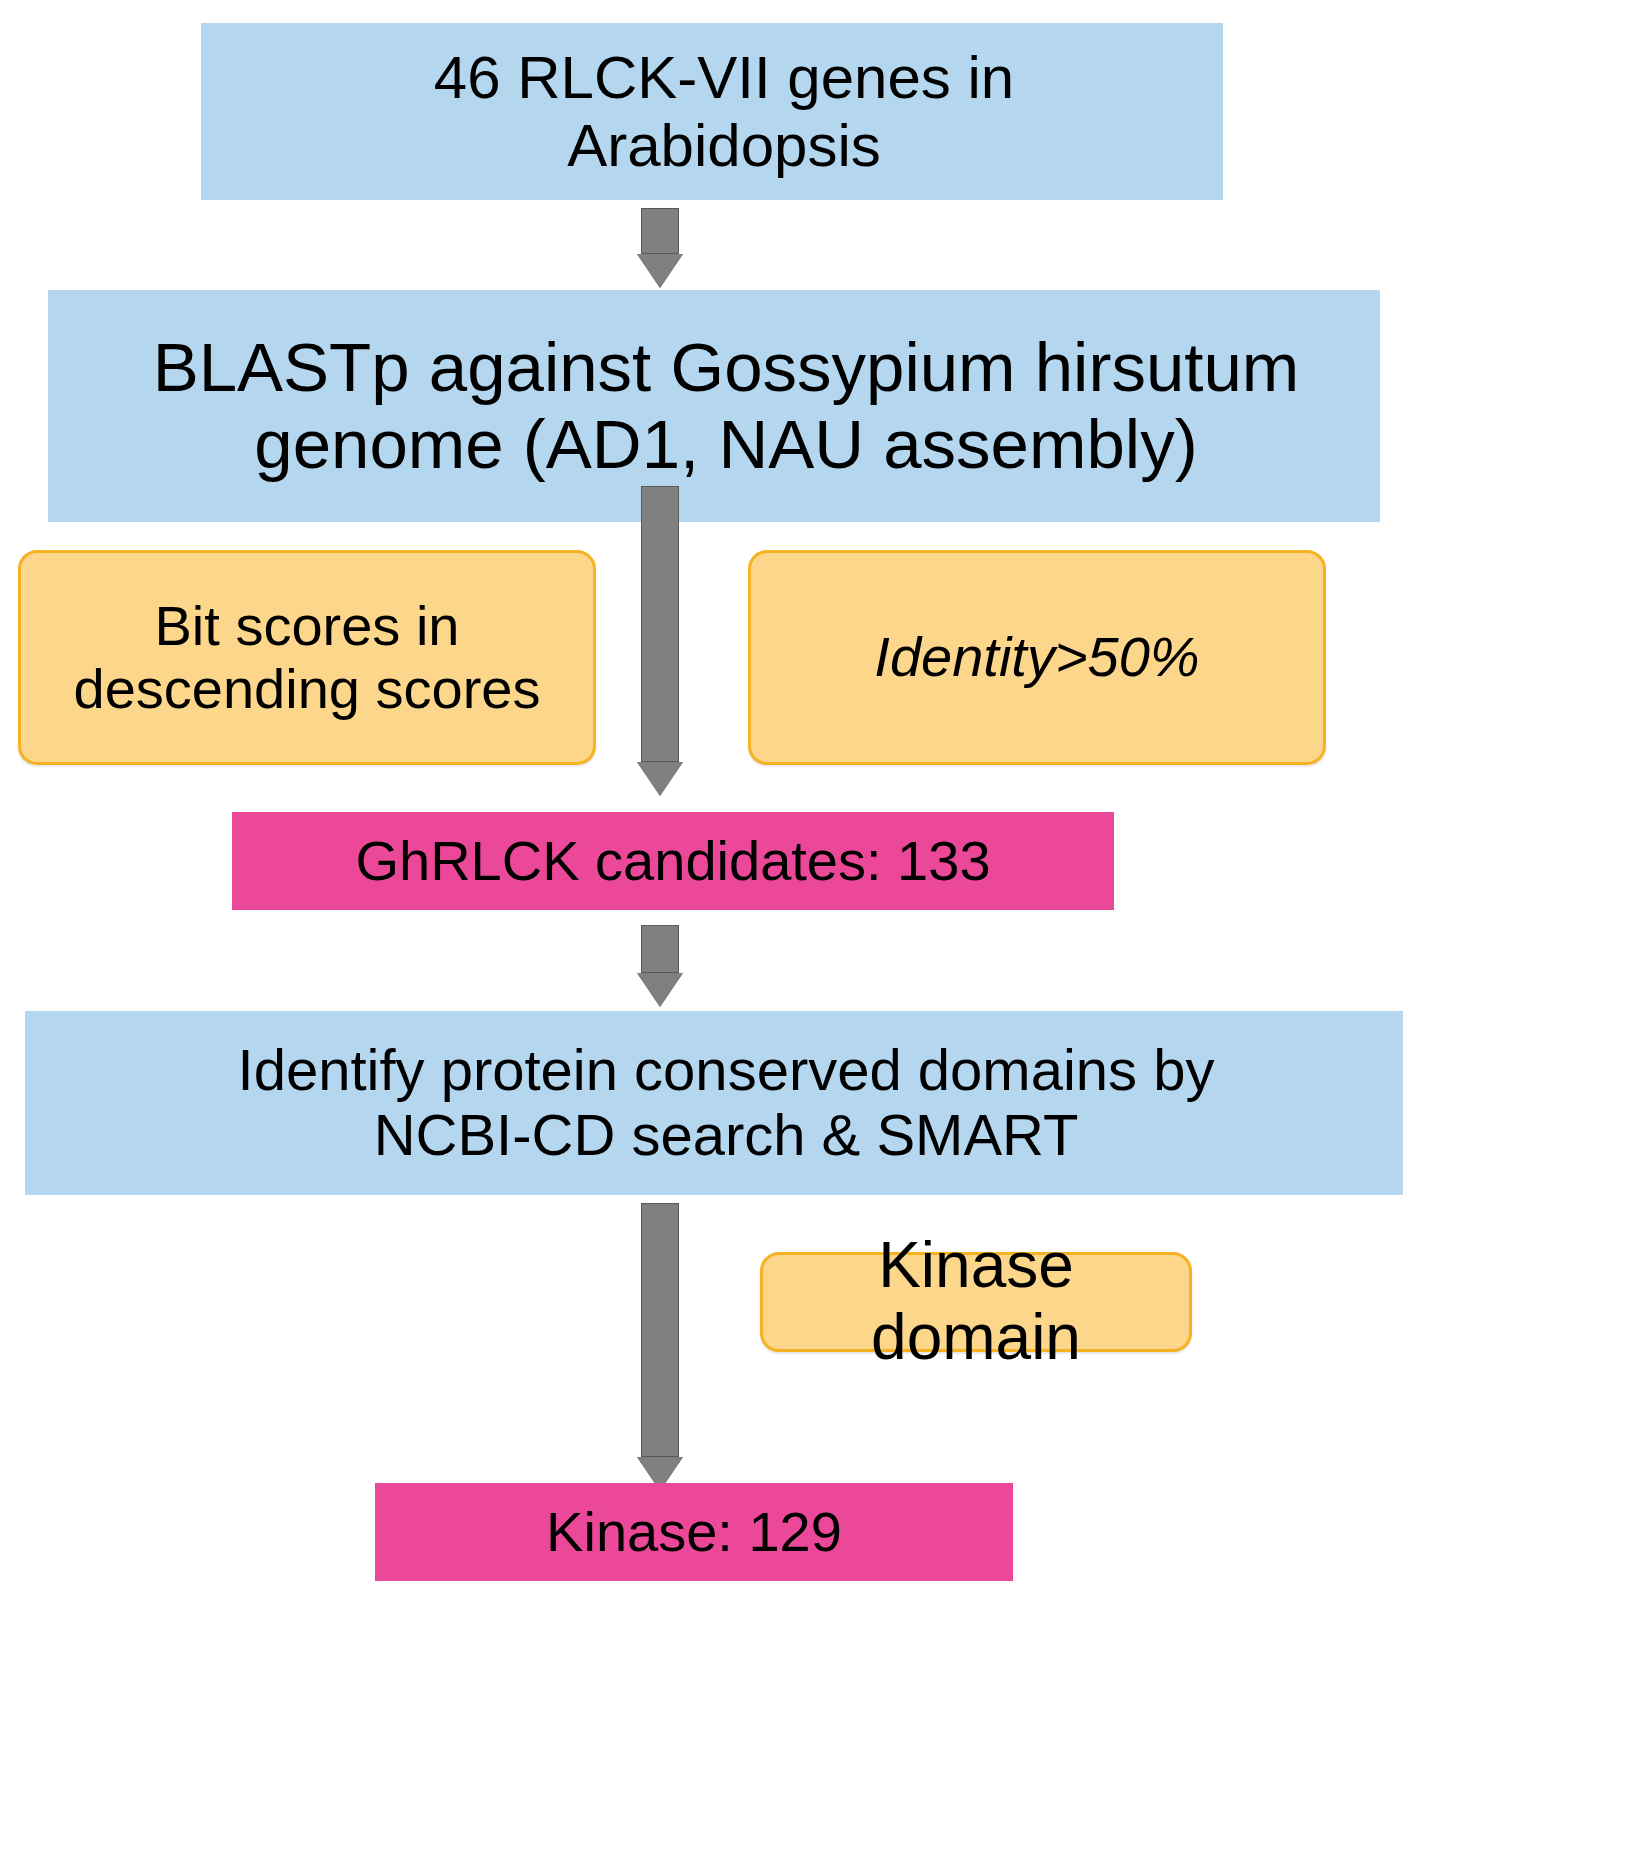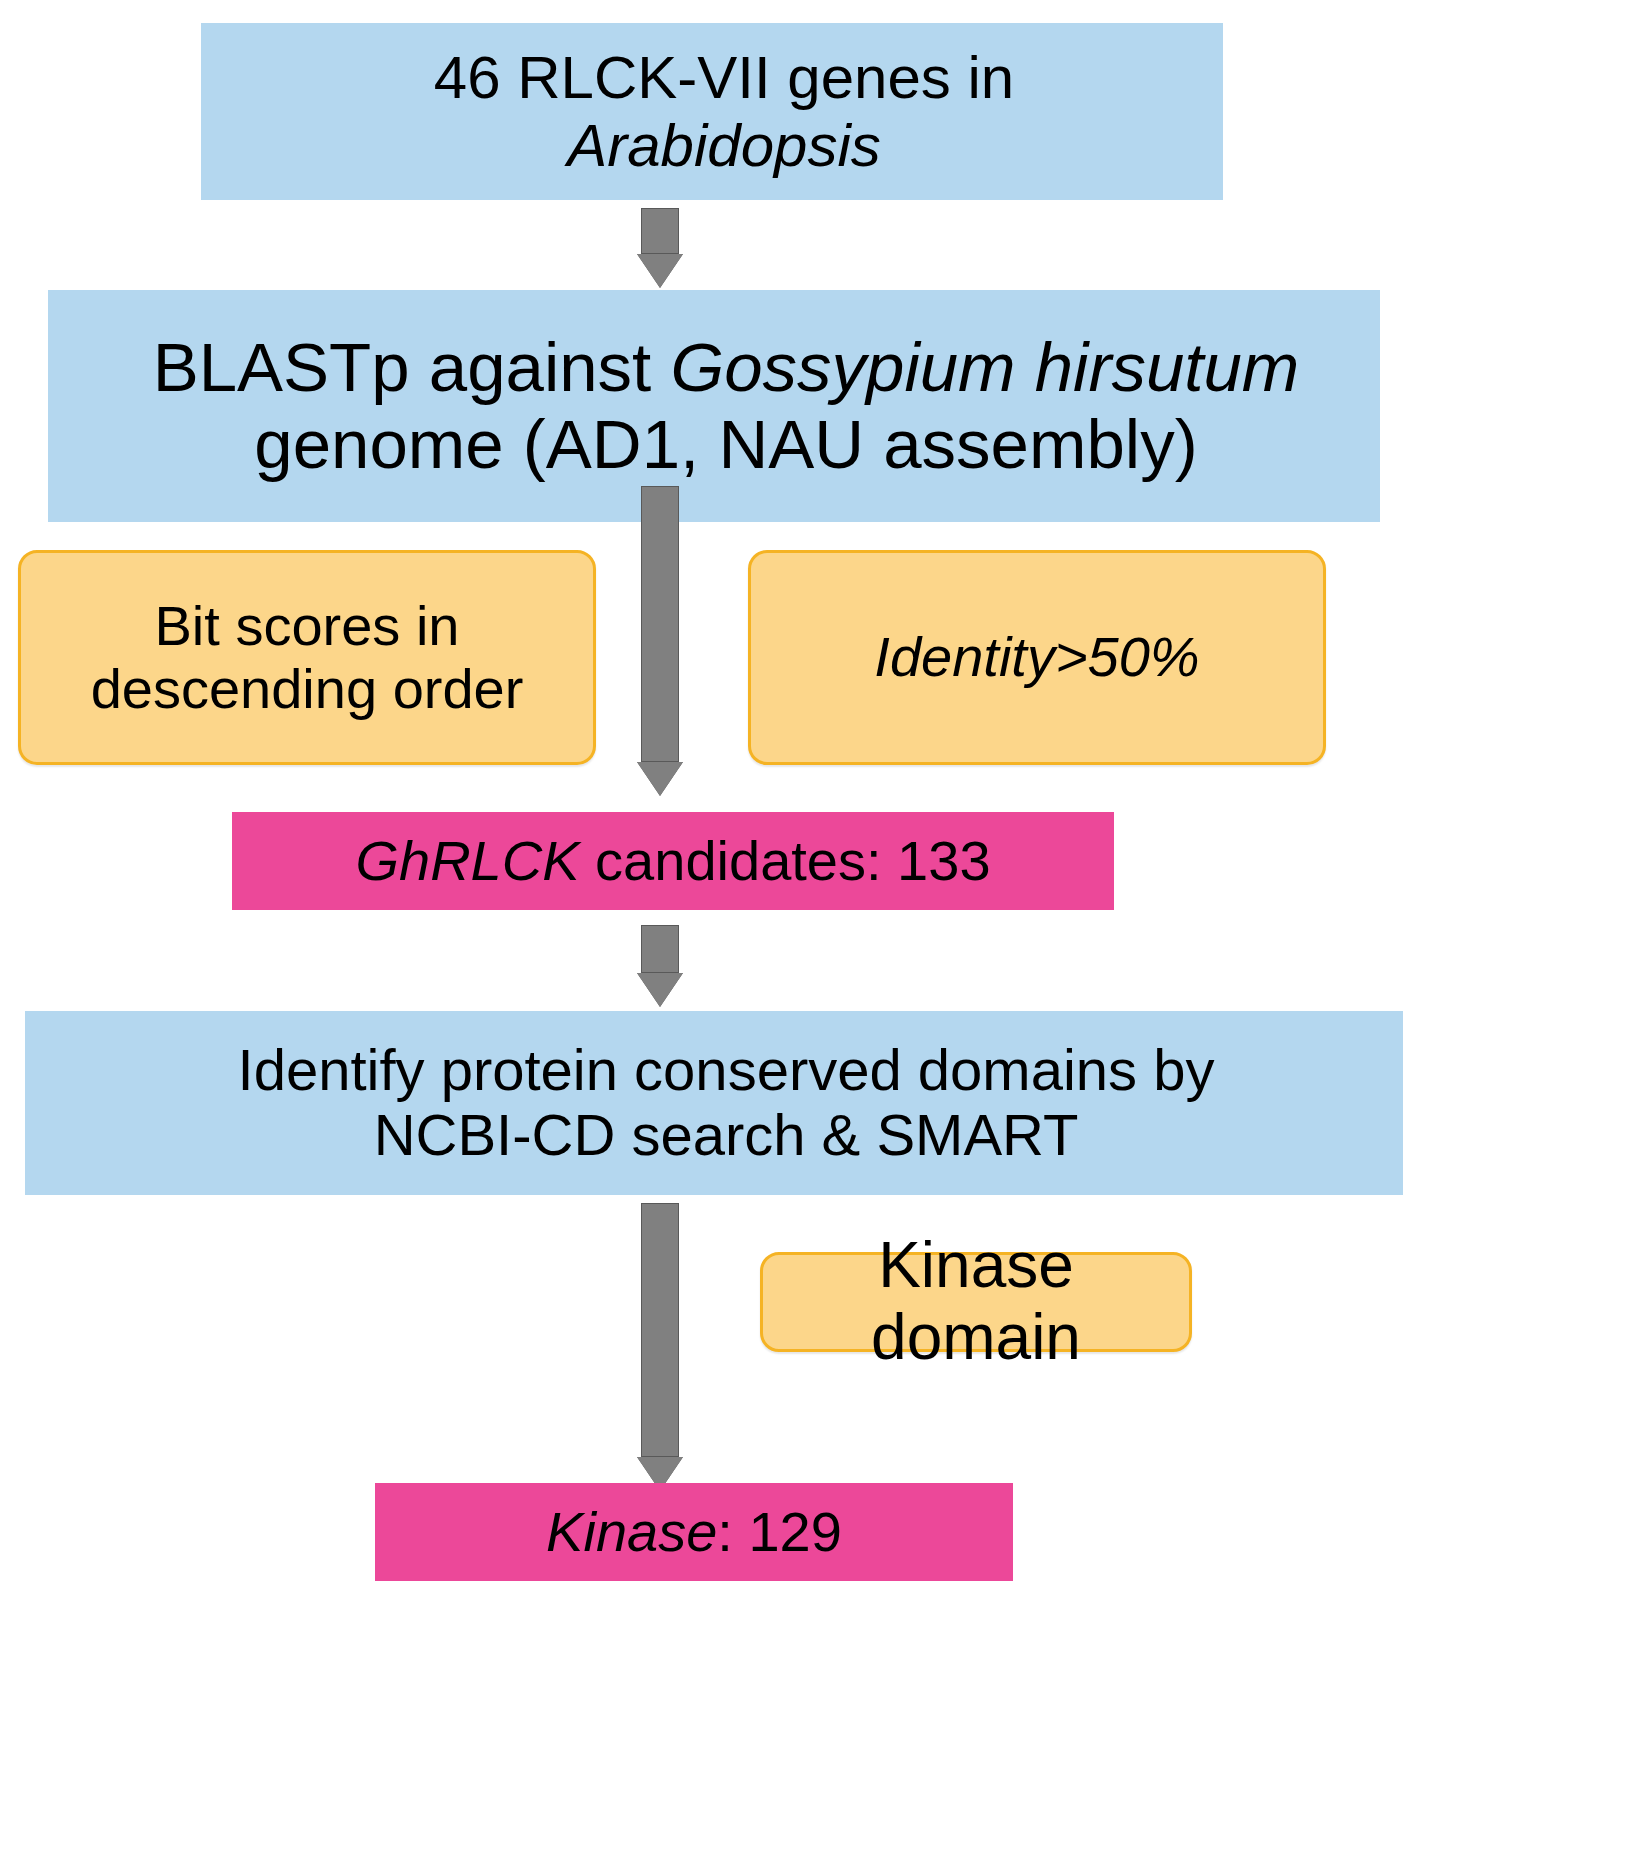--- a/index.html
+++ b/index.html
@@ -23,21 +23,21 @@
 
   .blue{background:#b4d7ef;padding-left:24px;}
   .green{background:#ec4899;}
   .orange{
     background:#fcd68a;
     border:3px solid #f5b324;
     border-radius:19px;
     box-shadow:0 2px 2px rgba(0,0,0,.10);
   }
 
-  .it{font-style:italic;margin-top:45px;}
+  .it{margin-top:45px;}
 
   
   .arrow{position:absolute;}
   .arrow .shaft{
     position:absolute;left:0;top:0;width:100%;
     background:#808080;
     border:1px solid #595959;
     box-sizing:border-box;
   }
   .arrow .head{
@@ -101,21 +101,21 @@
   </div>
 
   <div class="arrow" id="arrow-2">
     <div class="shaft"></div>
     <div class="head"></div>
   </div>
 
   <div class="node orange" id="box-bitscores">
     <span class="txt">
       <span>Bit scores in</span><br>
-      <span>descending order</span>
+      <span>descending scores</span>
     </span>
   </div>
 
   <div class="node orange" id="box-identity">
     <span class="txt">
       <span>Identity&gt;50%</span>
     </span>
   </div>
 
   <div class="node green" id="box-candidates">

